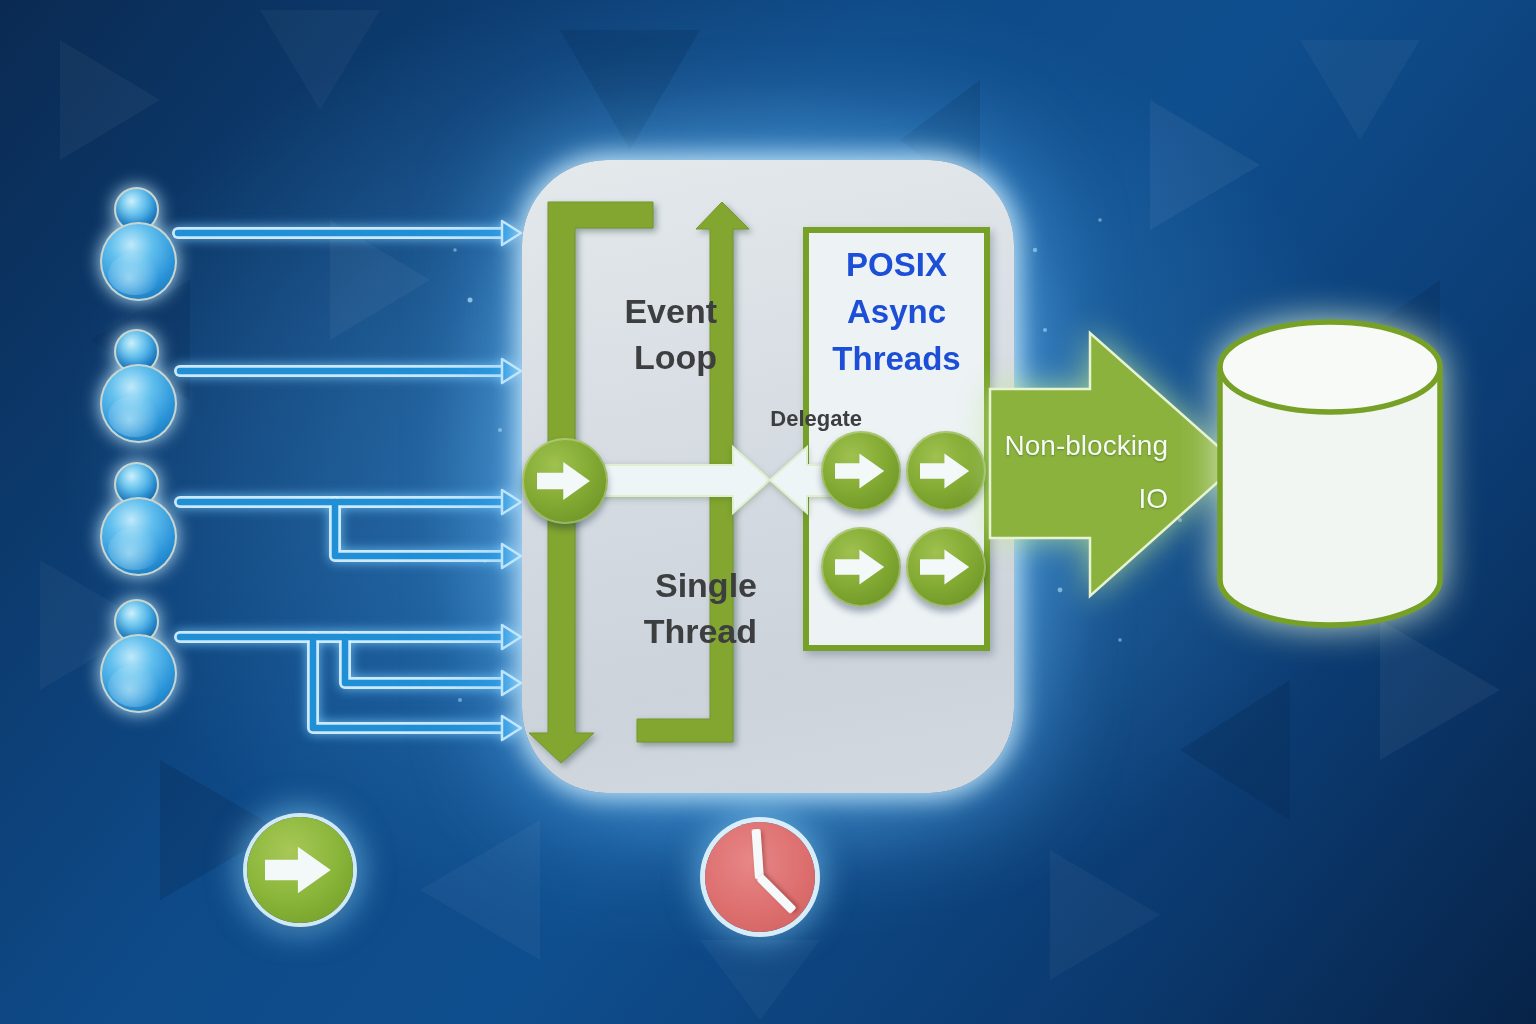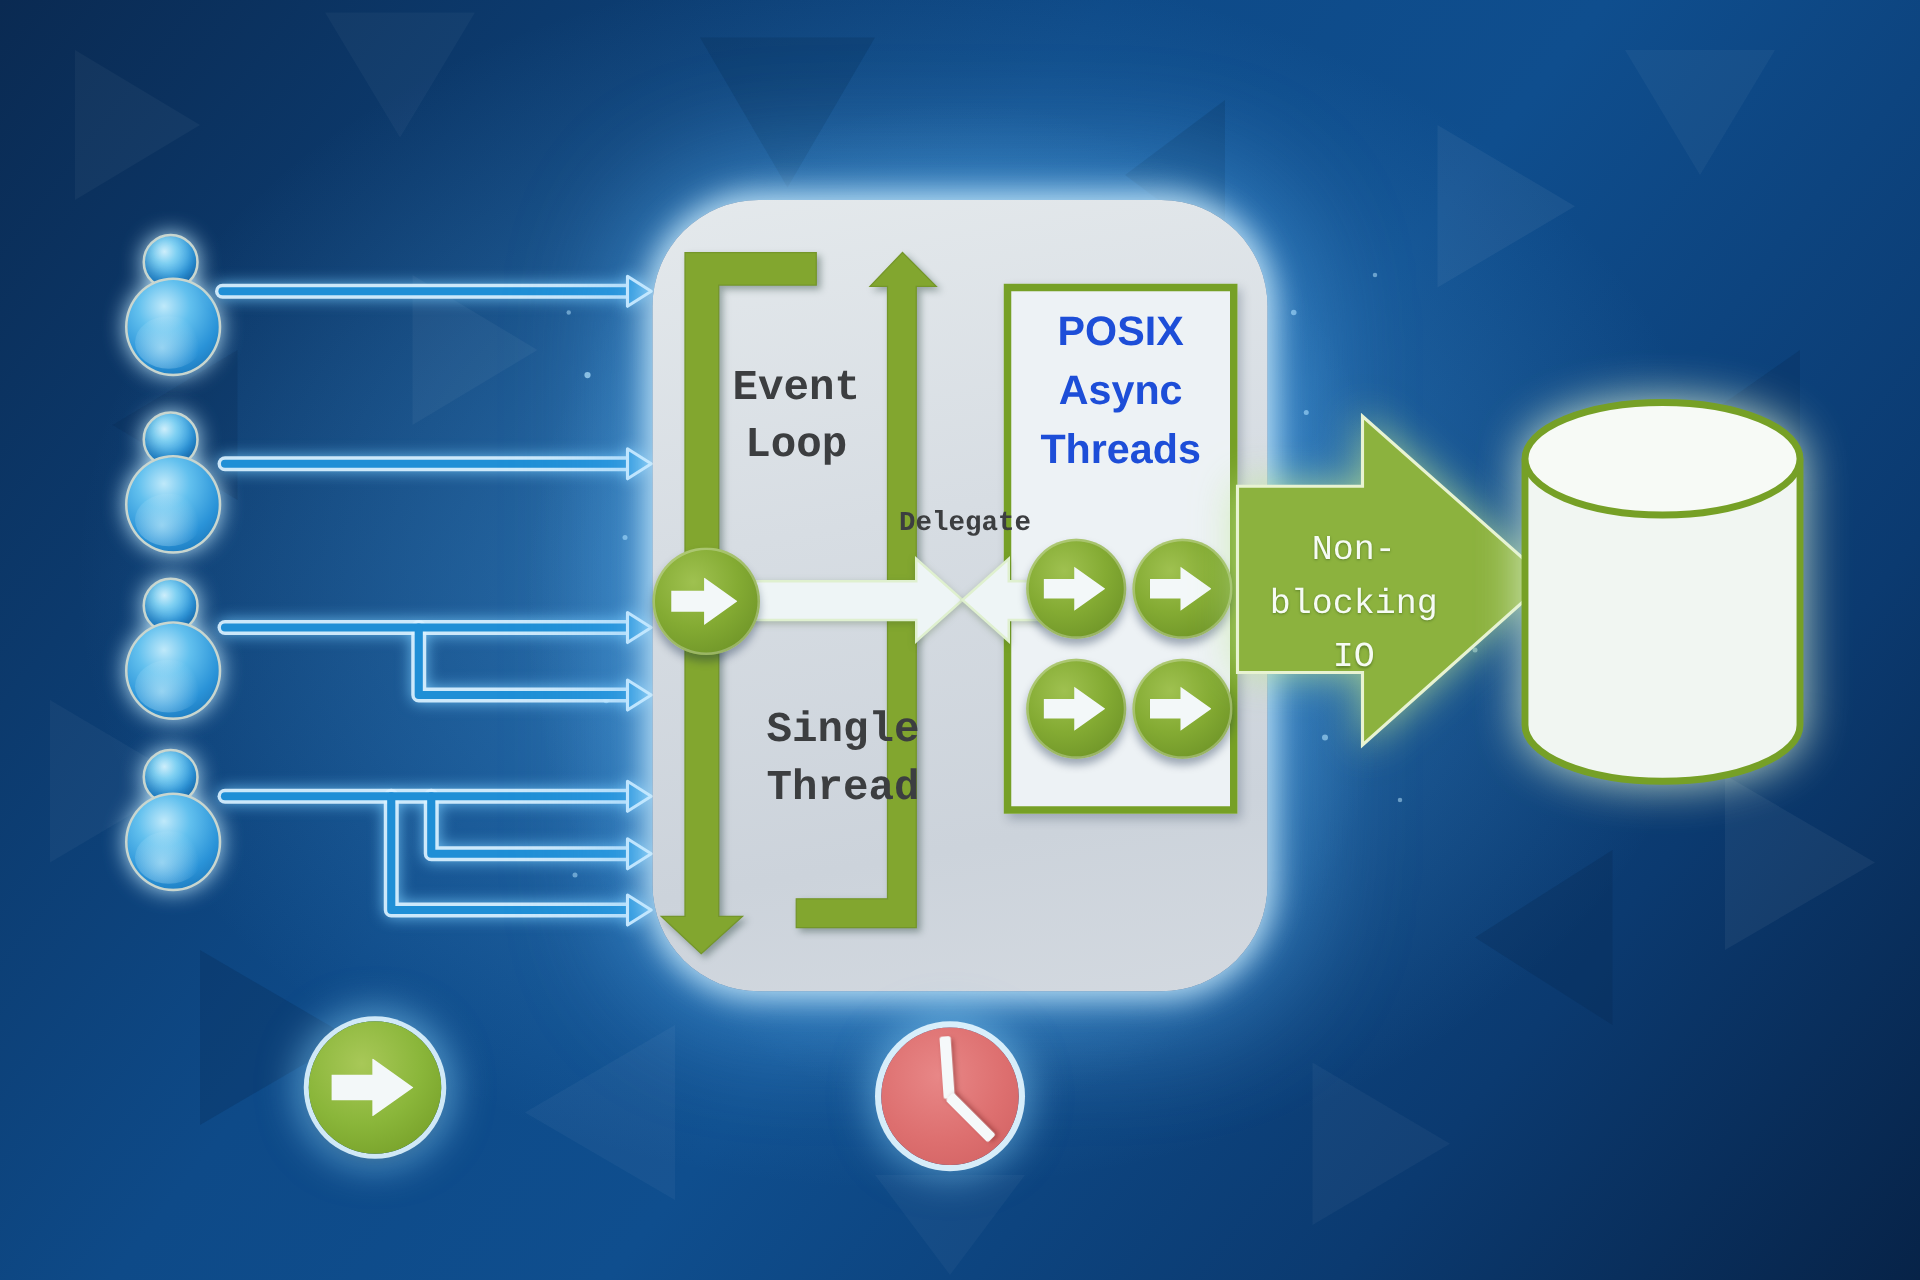--- a/index.html
+++ b/index.html
@@ -54,26 +54,26 @@
     filter: drop-shadow(0 2px 3px rgba(60,90,40,.30)); }
 
   
   .posix-box { position:absolute; left:803px; top:227px; width:187px; height:424px;
     background:#edf2f5; border:6px solid #76a026;
     box-shadow: 3px 4px 8px rgba(10,30,60,.25); }
   .posix-label { padding-top:8px; font-size:33px; font-weight:700; line-height:47px;
     color:#1d4ed8; text-align:center; }
 
   
-  .lbl { position:absolute; font-weight:700; color:#3c3e40; text-align:center;font-family:Liberation Mono, monospace; }
+  .lbl { position:absolute; font-weight:700; color:#3c3e40; text-align:right; }
   .lbl-event   { left:557px; top:288px; width:160px; font-size:34px; line-height:46px; }
   .lbl-single  { left:592px; top:562px; width:165px; font-size:34px; line-height:46px; }
   .lbl-delegate{ left:682px; top:406px; width:180px; font-size:22px; }
   .lbl-nonblocking { left:998px; top:419px; width:170px; font-size:28px; font-weight:400;
-    color:#f6fbf4; line-height:43px; text-shadow:0 1px 2px rgba(40,70,20,.45); }
+    color:#f6fbf4; line-height:53px; text-shadow:0 1px 2px rgba(40,70,20,.45); }
 
   
   .gc { position:absolute; border-radius:50%;
     background: radial-gradient(circle at 38% 32%, #9fc150 0%, #84ab33 45%, #73992a 75%, #64851f 100%);
     box-shadow: 0 5px 7px rgba(5,30,60,.35), inset 0 0 0 2px rgba(255,255,255,.28); }
   .gc .arr { position:absolute; left:17%; top:28%; width:62%; height:44%; background:#f3f8f9;
     clip-path: polygon(0 28%, 50% 28%, 50% 0, 100% 50%, 50% 100%, 50% 72%, 0 72%);
     filter: drop-shadow(2px 2px 2px rgba(20,50,20,.4)); }
   .gc-delegate { left:522px; top:438px; width:86px; height:86px; }
   .gc-t1 { left:821px; top:431px; width:80px; height:80px; }

